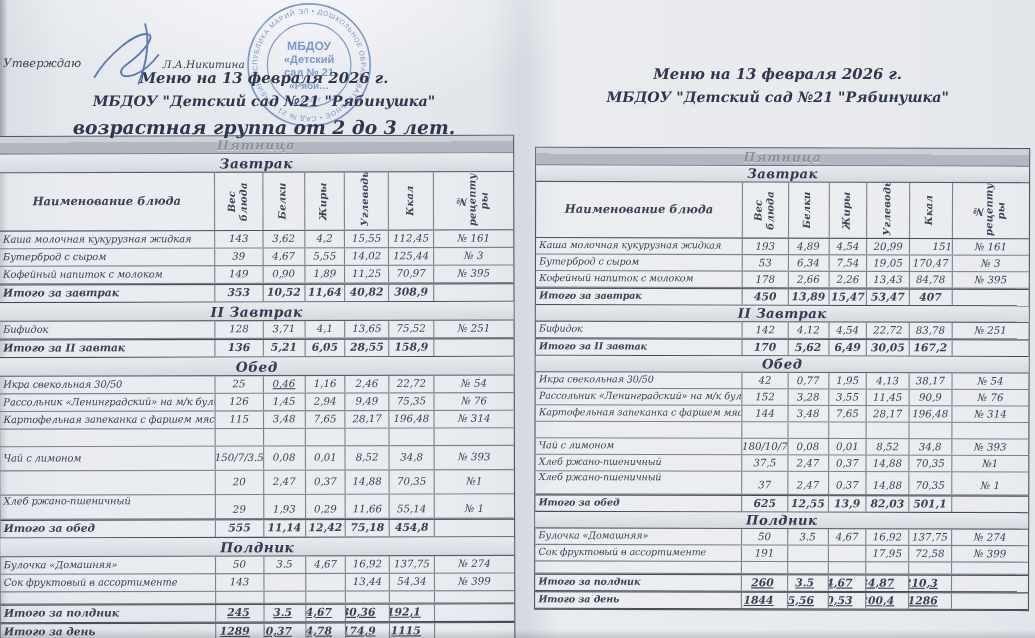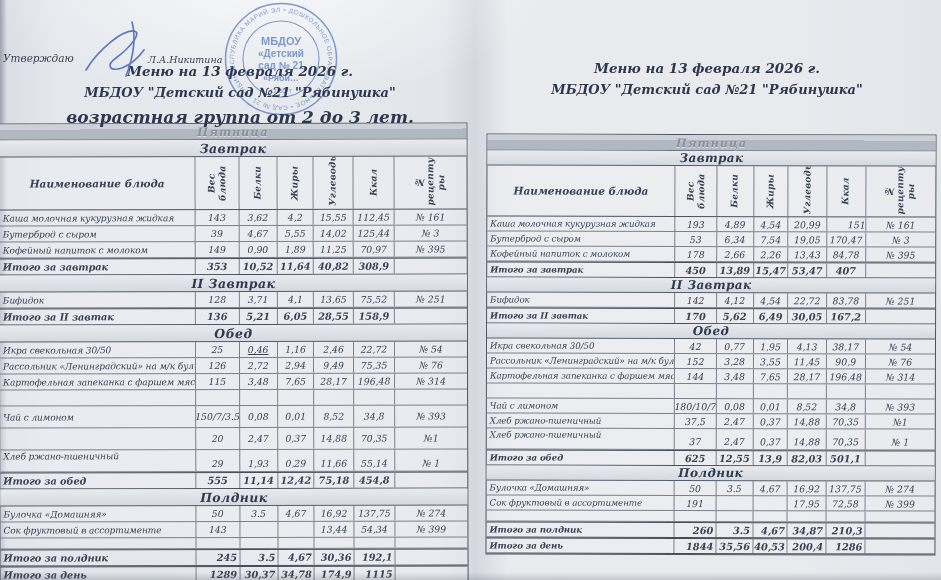--- a/index.html
+++ b/index.html
@@ -69,21 +69,21 @@
   .tbl-left .row.bold{height:17px;}
   .tbl-right .row.bold{height:16px;}
   .row.bold .c{font-weight:bold;font-size:9.8px;}
   .c{display:flex;align-items:center;justify-content:center;border-right:1px solid #7c818b;
     box-sizing:border-box;font-size:9.3px;overflow:hidden;white-space:nowrap;}
   .c:last-child{border-right:none;}
   .c.name{justify-content:flex-start;padding-left:3px;font-size:9px;letter-spacing:-.1px;}
   .tbl-right .c.name{font-size:8.7px;}
   .row.split .c{align-items:flex-end;padding-bottom:2px;}
   .row.split .c.name{align-items:flex-start;padding-top:1px;}
-  .row.ralign .c:not(.name){justify-content:flex-end;padding-right:2px;}
+  .row.ralign .c:not(.name){justify-content:flex-end;padding-right:12px;text-decoration:underline;}
 </style>
 </head>
 <body>
 
 <div class="edge-left"></div>
 
 <div class="page page-left">
   <div class="approve">Утверждаю</div>
 
   <svg class="signature" width="78" height="60" viewBox="0 0 78 60">
@@ -208,21 +208,21 @@
         <div class="c" style="width: 9.3%;">25</div>
         <div class="c" style="width: 8.2%; text-decoration: underline;">0,46</div>
         <div class="c" style="width: 7.8%;">1,16</div>
         <div class="c" style="width: 8.5%;">2,46</div>
         <div class="c" style="width: 8.8%;">22,72</div>
         <div class="c" style="width: 15.4%;">№ 54</div>
       </div>
       <div class="row">
         <div class="c name" style="width: 42%;">Рассольник «Ленинградский» на м/к бульоне</div>
         <div class="c" style="width: 9.3%;">126</div>
-        <div class="c" style="width: 8.2%;">2,72</div>
+        <div class="c" style="width: 8.2%;">1,45</div>
         <div class="c" style="width: 7.8%;">2,94</div>
         <div class="c" style="width: 8.5%;">9,49</div>
         <div class="c" style="width: 8.8%;">75,35</div>
         <div class="c" style="width: 15.4%;">№ 76</div>
       </div>
       <div class="row">
         <div class="c name" style="width: 42%;">Картофельная запеканка с фаршем мясным</div>
         <div class="c" style="width: 9.3%;">115</div>
         <div class="c" style="width: 8.2%;">3,48</div>
         <div class="c" style="width: 7.8%;">7,65</div>

